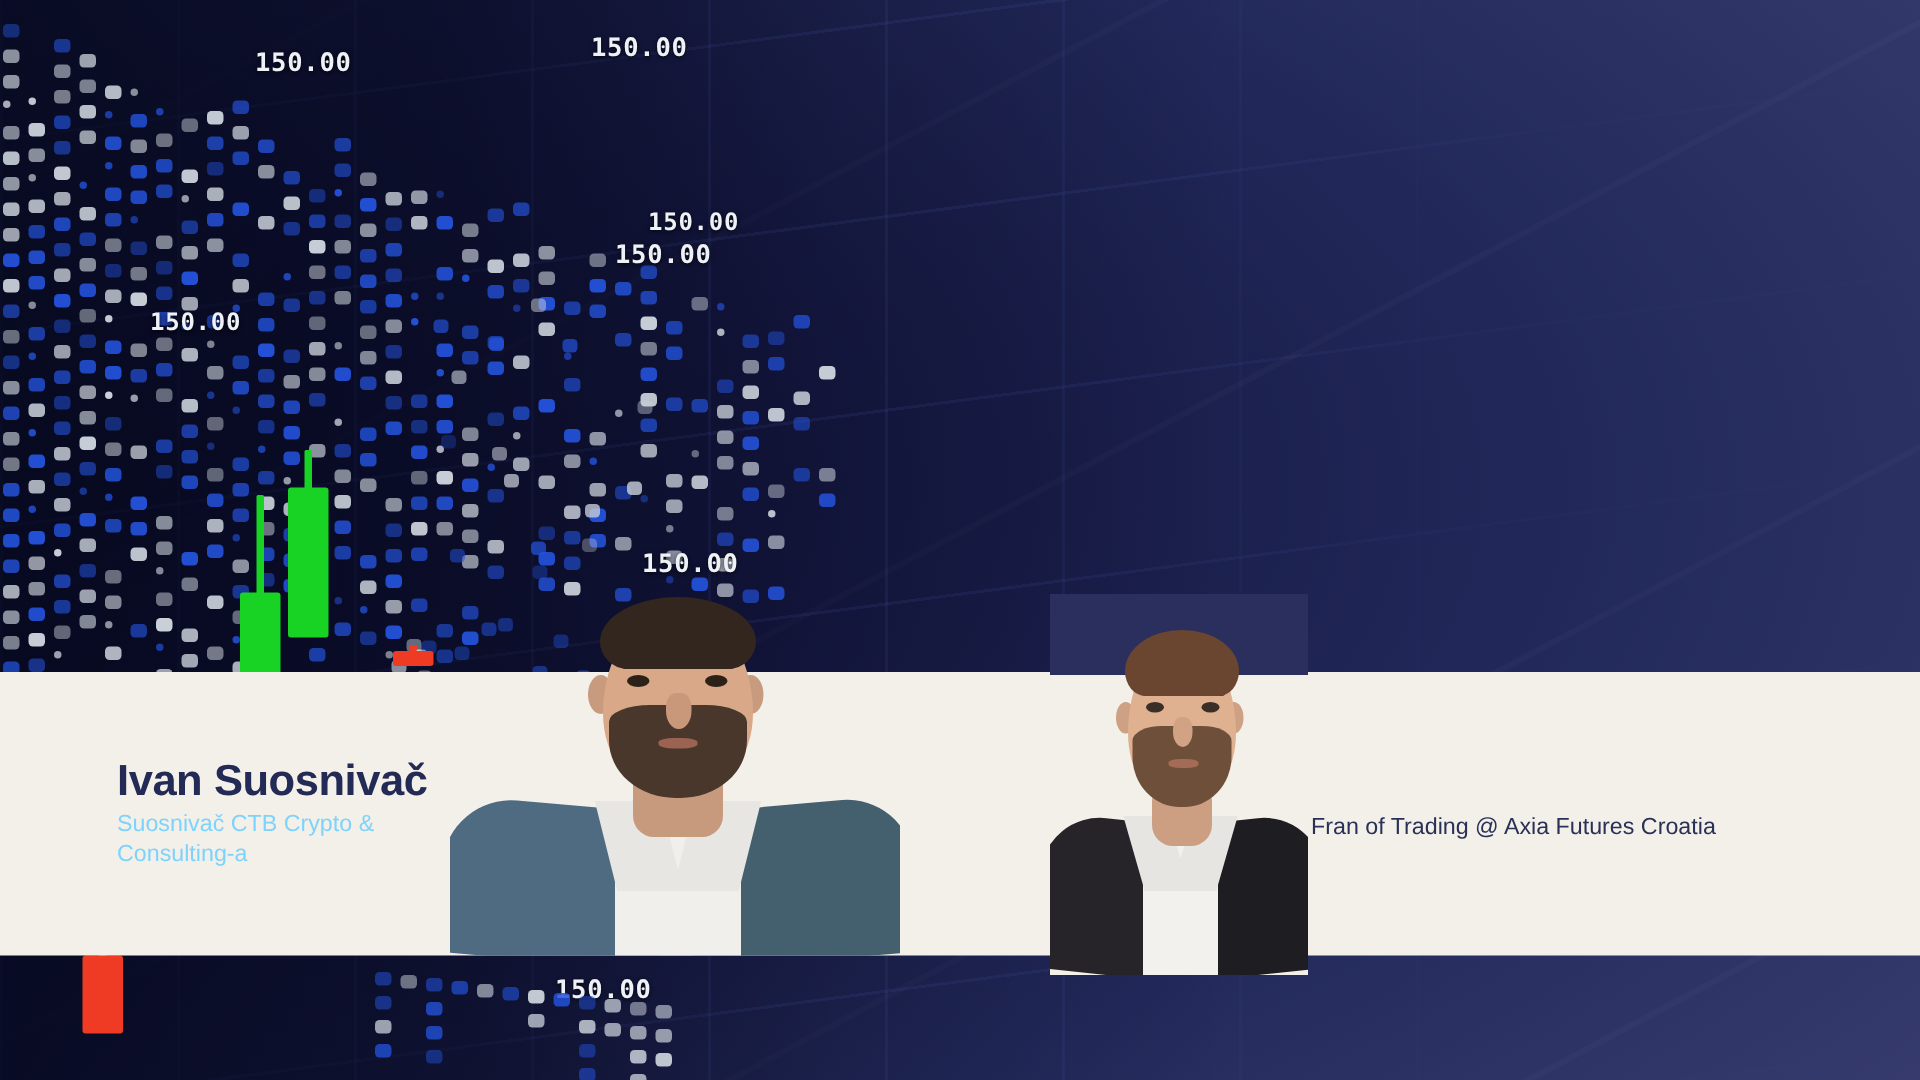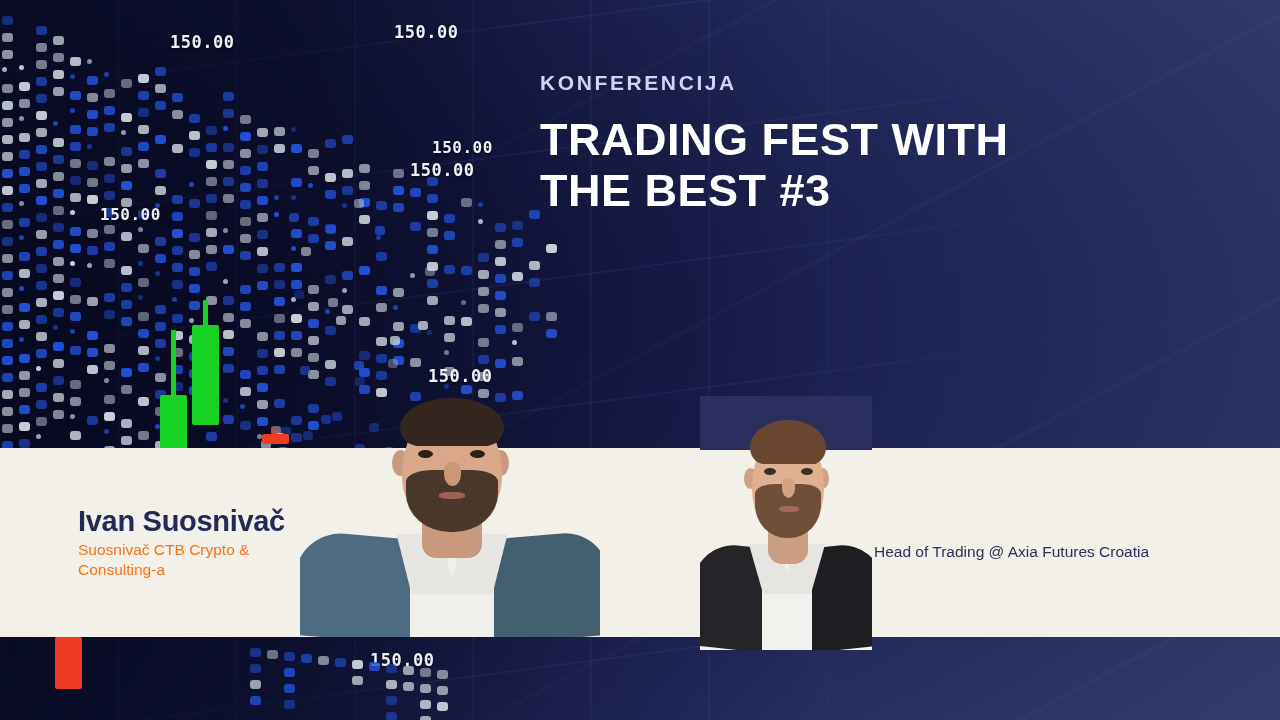--- a/index.html
+++ b/index.html
@@ -129,21 +129,21 @@
   .ph .jacketL, .ph .jacketR { position:absolute; }
   .ph .shirt { position:absolute; }
   .ph .collarL, .ph .collarR { position:absolute; }
 
   .sp1-name {
     position:absolute; left:78px; top:505px;
     font-size:29px; font-weight:700; color:#222a55; letter-spacing:-.3px;
   }
   .sp1-role {
     position:absolute; left:78px; top:540px; width:232px;
-    font-size:15.5px; font-weight:400; color:#f97316; line-height:1.26;
+    font-size:15.5px; font-weight:400; color:#7dd3fc; line-height:1.26;
   }
   .sp2-name {
     position:absolute; left:872px; top:503px;
     font-size:29px; font-weight:700; color:#222a55; letter-spacing:-.3px;
   }
   .sp2-role {
     position:absolute; left:874px; top:543px;
     font-size:15.5px; font-weight:400; color:#2a3156;
   }
 </style>
@@ -669,27 +669,20 @@
   <div id="price-tags">
       <div class="price" style="left: 170px; top: 32px; font-size: 17px;">150.00</div>
       <div class="price" style="left: 394px; top: 22px; font-size: 17px;">150.00</div>
       <div class="price" style="left: 432px; top: 138px; font-size: 16px;">150.00</div>
       <div class="price" style="left: 410px; top: 160px; font-size: 17px;">150.00</div>
       <div class="price" style="left: 100px; top: 205px; font-size: 16px;">150.00</div>
       <div class="price" style="left: 428px; top: 366px; font-size: 17px;">150.00</div>
       <div class="price" style="left: 370px; top: 650px; font-size: 17px;">150.00</div>
     </div>
 
-  <div class="headline">
-    <div class="kicker">KONFERENCIJA</div>
-    <div class="title">
-      <div>TRADING FEST WITH</div>
-      <div>THE BEST  #3</div>
-    </div>
-  </div>
 
   <div class="panel-line">
   </div>
 
   <div class="banner"></div>
 
   <div class="sp1-photo">
     <div class="ph">
       <div class="jacketL" style="left:-6px;  top:148px; width:150px; height:105px; background:#4e6b81; border-radius:46px 12px 0 0; transform:rotate(5deg);"></div>
       <div class="jacketR" style="left:158px; top:148px; width:152px; height:105px; background:#44606f; border-radius:12px 44px 0 0; transform:rotate(-5deg);"></div>
@@ -733,21 +726,21 @@
       <div class="hair" style="left:50px; top:24px;  width:76px;  height:44px;  background:#6a4630;"></div>
     </div>
   </div>
 
   <div class="sp1-name">Ivan Suosnivač</div>
   <div class="sp1-role">
     <div>Suosnivač CTB Crypto &amp;</div>
     <div>Consulting-a</div>
   </div>
 
-  <div class="sp2-role">Head of Trading @ Axia Futures Croatia</div>
+  <div class="sp2-role">Fran of Trading @ Axia Futures Croatia</div>
 
 <div style="position: absolute; left: 250px; top: 648px; width: 220px; height: 72px;">
       <div class="dot b" style="left: 0px; top: 0px; width: 11px; height: 9px; opacity: 0.54;"></div>
       <div class="dot b" style="left: 0px; top: 16px; width: 11px; height: 9px; opacity: 0.53;"></div>
       <div class="dot w" style="left: 0px; top: 32px; width: 11px; height: 9px; opacity: 0.74;"></div>
       <div class="dot b" style="left: 0px; top: 48px; width: 11px; height: 9px; opacity: 0.78;"></div>
       <div class="dot w" style="left: 17px; top: 2px; width: 11px; height: 9px; opacity: 0.5;"></div>
       <div class="dot b" style="left: 34px; top: 4px; width: 11px; height: 9px; opacity: 0.58;"></div>
       <div class="dot b" style="left: 34px; top: 20px; width: 11px; height: 9px; opacity: 0.8;"></div>
       <div class="dot b" style="left: 34px; top: 36px; width: 11px; height: 9px; opacity: 0.79;"></div>

